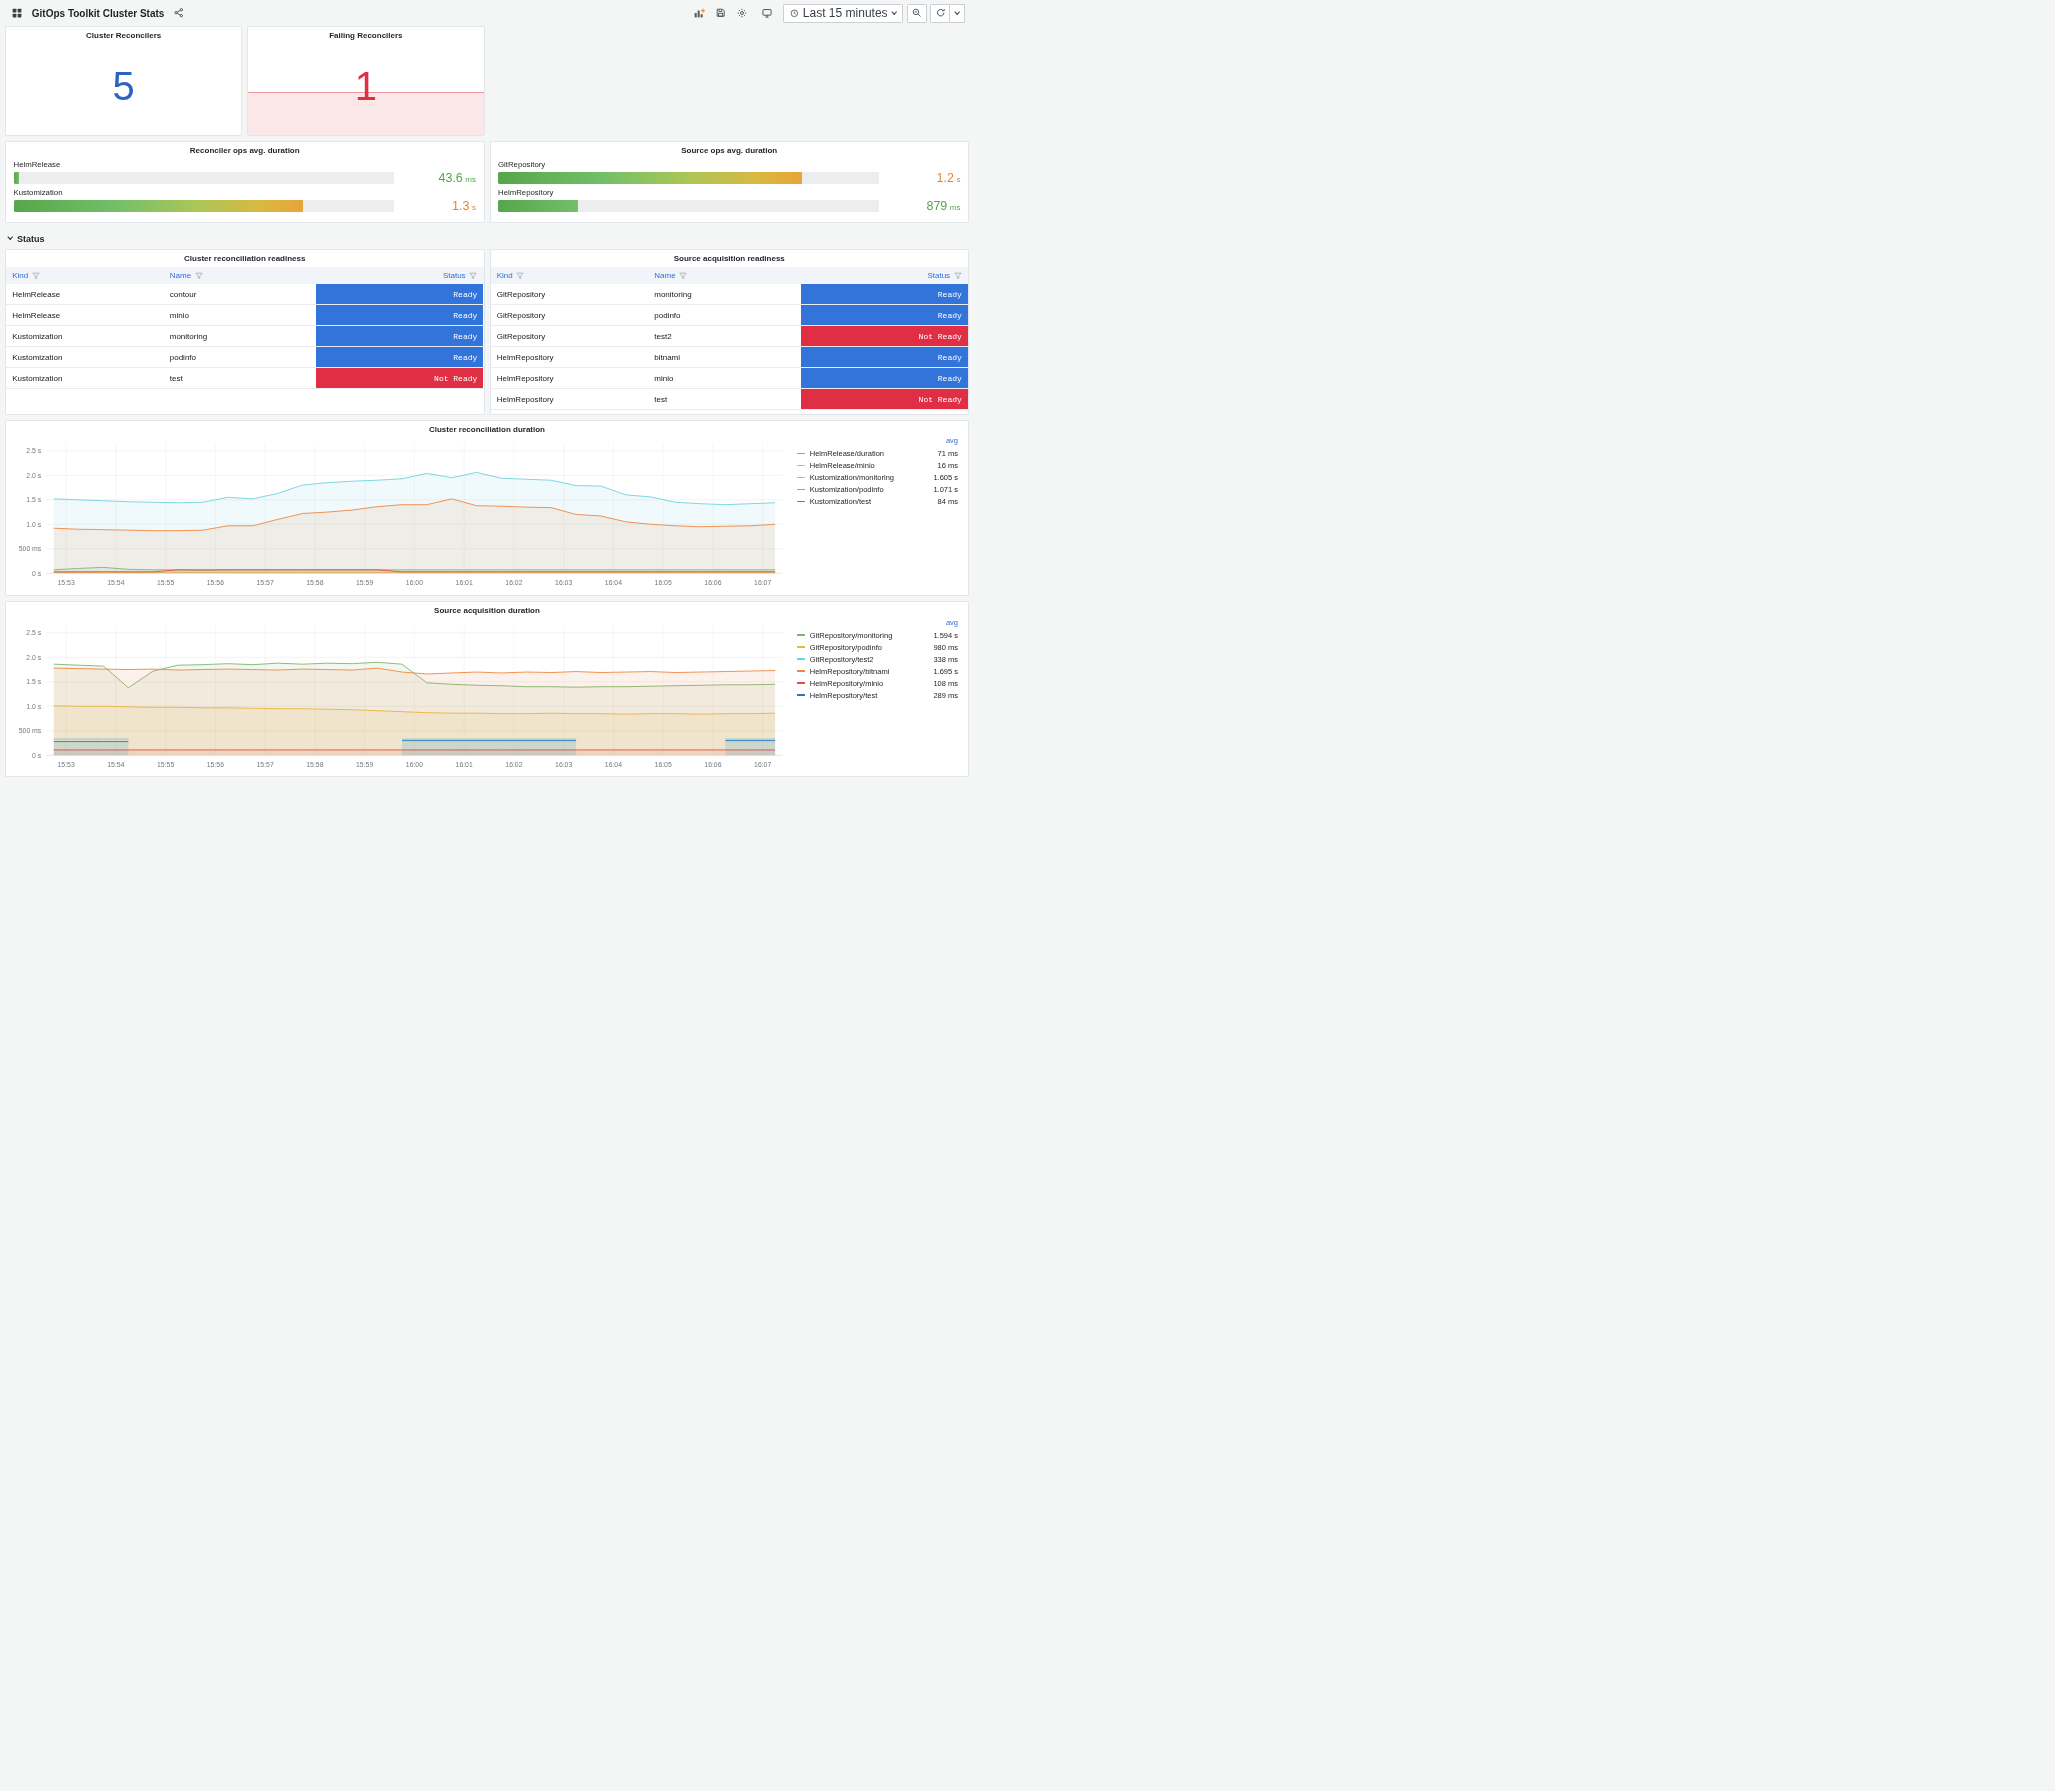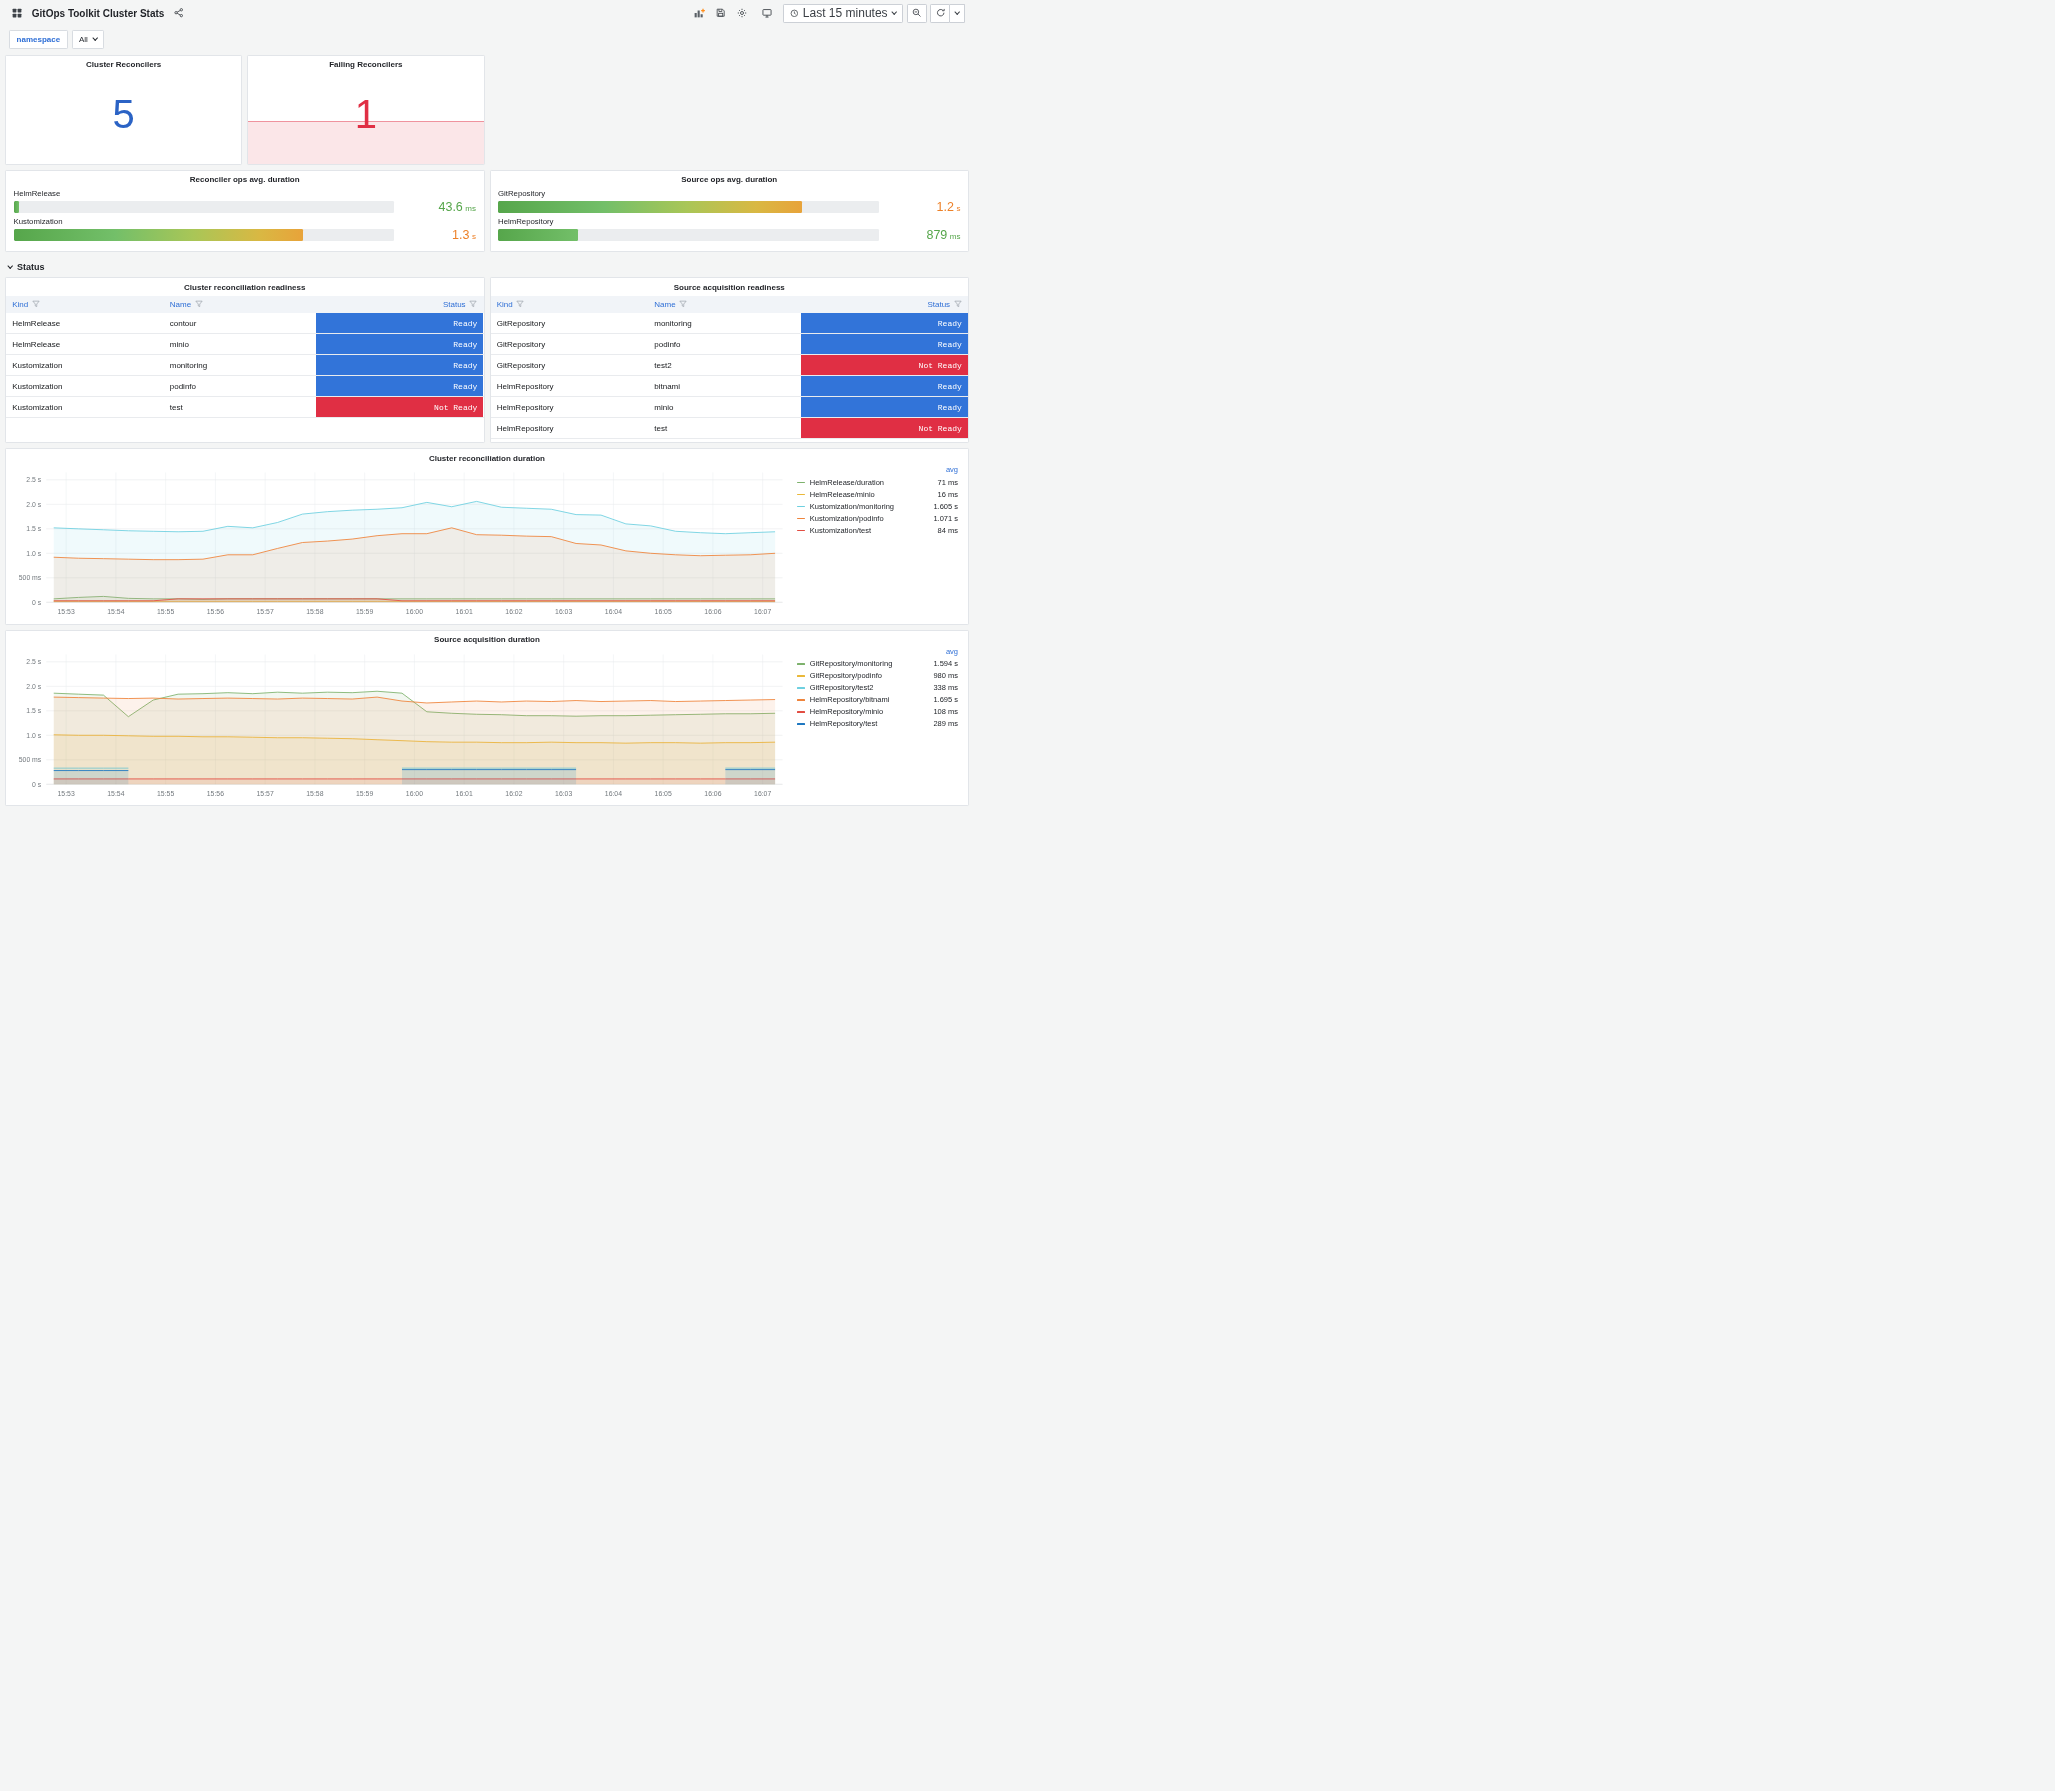--- a/index.html
+++ b/index.html
@@ -154,29 +154,20 @@
               <path d="M13.9 1.6v3.1h-3.1"></path>
             </svg>
         </button>
         <button class="btn">
             <span class="chev"></span>
           </button>
       </span>
     </div>
   </header>
 
-  <div class="filters">
-    <div class="chip">
-      <span>namespace</span>
-    </div>
-    <button class="dropdown">
-      <span>All</span>
-      <span class="chev"></span>
-    </button>
-  </div>
 
   <div class="row stats-row">
       <section class="panel stat">
         <div class="panel-title">Cluster Reconcilers</div>
         <div class="stat-value" style="color: rgb(43, 99, 197);">5</div>
       </section>
       <section class="panel stat">
         <div class="panel-title">Failing Reconcilers</div>
         <div class="alert-band" style="height: 40%;"></div>
         <div class="stat-value" style="color: rgb(224, 47, 68);">1</div>

